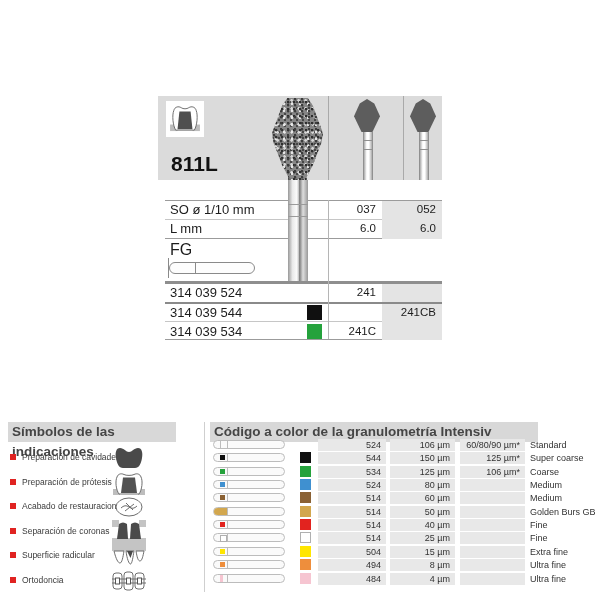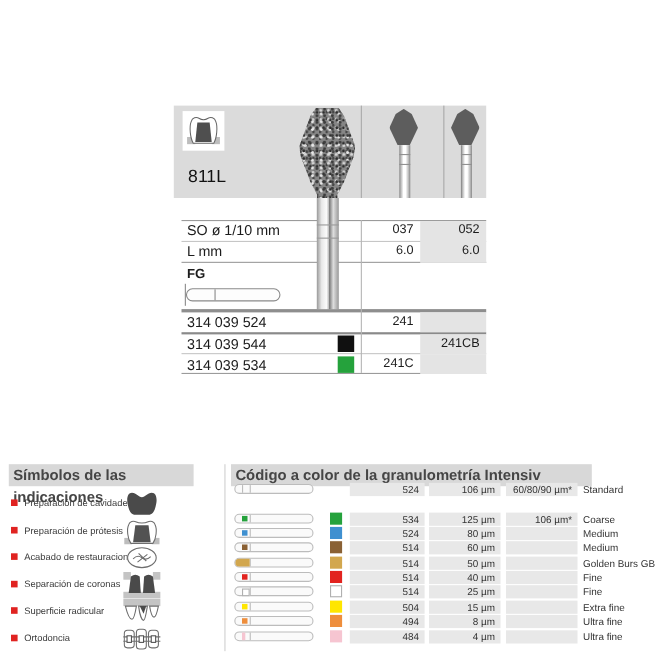--- a/index.html
+++ b/index.html
@@ -4,33 +4,33 @@
 <style>
   html,body{margin:0;padding:0}
   body{width:600px;height:600px;position:relative;background:#fff;
        font-family:"Liberation Sans",sans-serif;color:#222;overflow:hidden}
 
   
   #card{position:absolute;left:158px;top:96px;width:284px;height:250px}
   .chead{position:absolute;left:0;top:0;width:284px;height:84px;background:#dbdbdb}
   .icon-box{position:absolute;left:8px;top:5px;width:38px;height:36px;background:#fff}
   .icon-box svg{display:block;margin:3px auto 0}
-  .model{position:absolute;left:13px;top:56px;font-size:16px;font-weight:normal;color:#111}
+  .model{position:absolute;left:13px;top:56px;font-size:21px;font-weight:bold;color:#111}
   .vdiv{position:absolute;top:0;width:1px;height:84px;background:#a9a9a9}
   .tdiv{position:absolute;width:1px;background:#b5b5b5}
 
   .hline{position:absolute;left:7px;width:277px;height:1px;background:#9b9b9b}
   .hline.light{background:#c6c6c6}
   .hline.thick{height:3px;background:#8e8e8e}
   .hline.med{height:2px;background:#8a8a8a}
 
   .gcell{position:absolute;left:224px;width:60px;height:19px;background:#e4e4e4}
   .gcell.o{height:18px}
   .lab{position:absolute;left:12px;height:19px;line-height:19px;font-size:13px;color:#1c1c1c}
-  .lab.fg{font-weight:bold;font-size:12px}
+  .lab.fg{font-weight:normal;font-size:16px}
   .num{position:absolute;height:19px;line-height:19px;font-size:11.5px;color:#1c1c1c;text-align:right}
   .num.c1{left:150px;width:68px}
   .num.c2{left:224px;width:54px}
   .osq{position:absolute;left:149px;width:15px;height:15px}
 
   
   .shank{position:absolute;left:10px;top:166px;width:88px;height:12px}
   .shank .tipmark{position:absolute;left:0;top:-4px;height:20px;width:1px;background:#8a8a8a}
   .shank .sbody{position:absolute;left:1px;top:0;width:84px;height:10px;border:1px solid #8a8a8a;
                 border-radius:6px;background:#fdfdfd}
@@ -263,20 +263,31 @@
     <div class="cap lines">
         <i class="seg"></i>
         <i class="band"></i>
       </div>
 
     <div class="gcellr code">524</div>
     <div class="gcellr size">106 µm</div>
     <div class="gcellr extra">60/80/90 µm*</div>
     <div class="gname">Standard</div>
   </div>
+    <div class="grow" style="top: 13.35px;">
+    <div class="cap square">
+        <i class="seg"></i>
+        <i class="band" style="background: rgb(16, 16, 16);"></i>
+      </div>
+    <div class="sq" style="background: rgb(16, 16, 16); border: none;"></div>
+    <div class="gcellr code">544</div>
+    <div class="gcellr size">150 µm</div>
+    <div class="gcellr extra">125 µm*</div>
+    <div class="gname">Super coarse</div>
+  </div>
     <div class="grow" style="top: 26.7px;">
     <div class="cap square">
         <i class="seg"></i>
         <i class="band" style="background: rgb(37, 162, 60);"></i>
       </div>
     <div class="sq" style="background: rgb(37, 162, 60); border: none;"></div>
     <div class="gcellr code">534</div>
     <div class="gcellr size">125 µm</div>
     <div class="gcellr extra">106 µm*</div>
     <div class="gname">Coarse</div>

